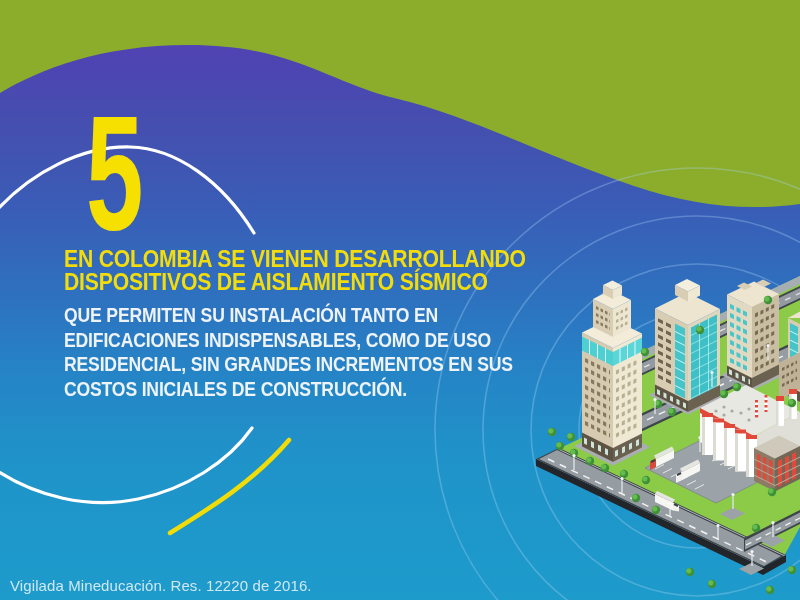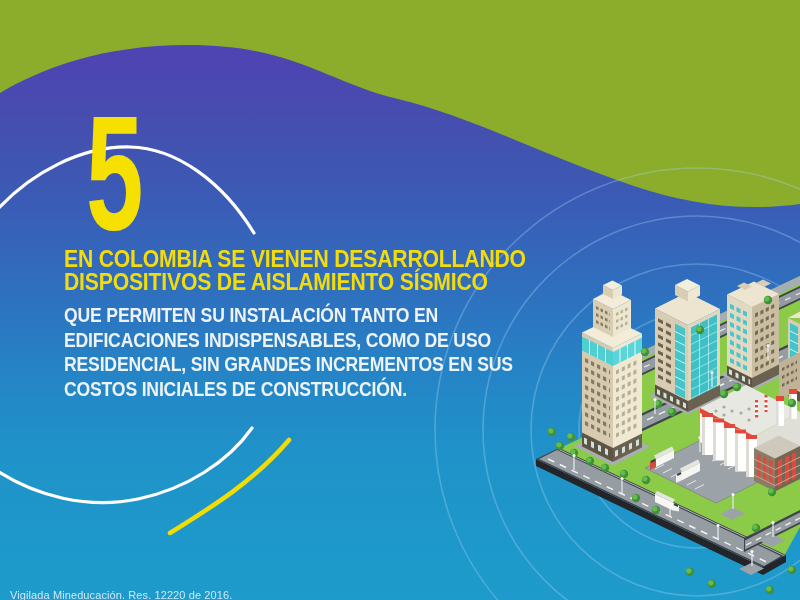--- a/index.html
+++ b/index.html
@@ -16,21 +16,21 @@
   }
   .headline{
     left:64px;top:248px;font-weight:800;font-size:23px;line-height:23px;
     color:#F2DC0C;transform:scaleX(0.92);transform-origin:left top;letter-spacing:-0.2px;
   }
   .bodytext{
     left:64px;top:303px;font-weight:700;font-size:20px;line-height:24.7px;
     color:#EEF3F8;transform:scaleX(0.88);transform-origin:left top;letter-spacing:-0.2px;
   }
   .footer{
-    left:10px;top:589px;font-size:11px;font-weight:400;color:#CFE8F2;letter-spacing:0.1px;
+    left:10px;top:577px;font-size:15px;font-weight:400;color:#CFE8F2;letter-spacing:0.1px;
   }
 </style>
 </head>
 <body>
 
 <div class="canvas">
 
   <svg class="layer" width="800" height="600" viewBox="0 0 800 600">
 
     <path d="M0,0 H800 V204 C742,212 688,204 634,186 C548,157 472,117 398,99 C326,82 294,45 188,45 C102,45 40,69 0,93 Z" fill="#8BAD2B"></path>

